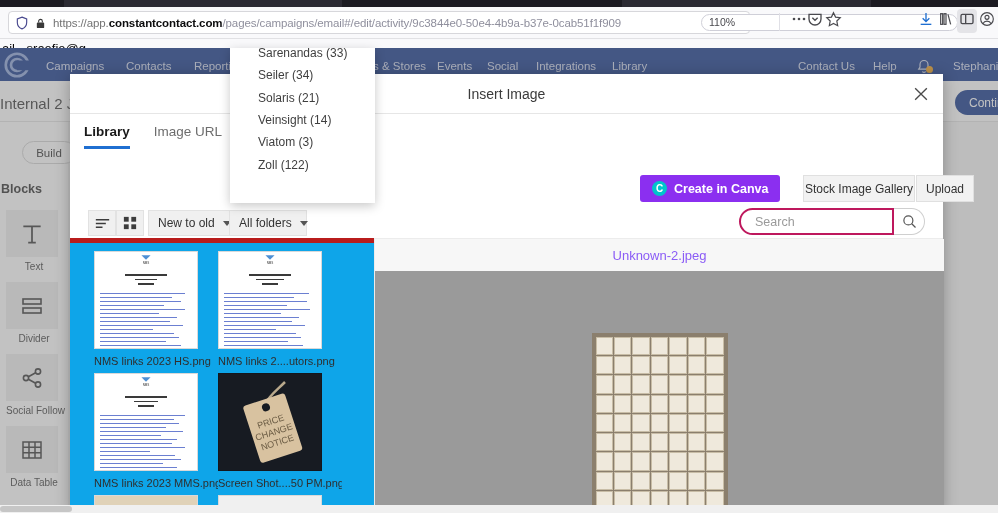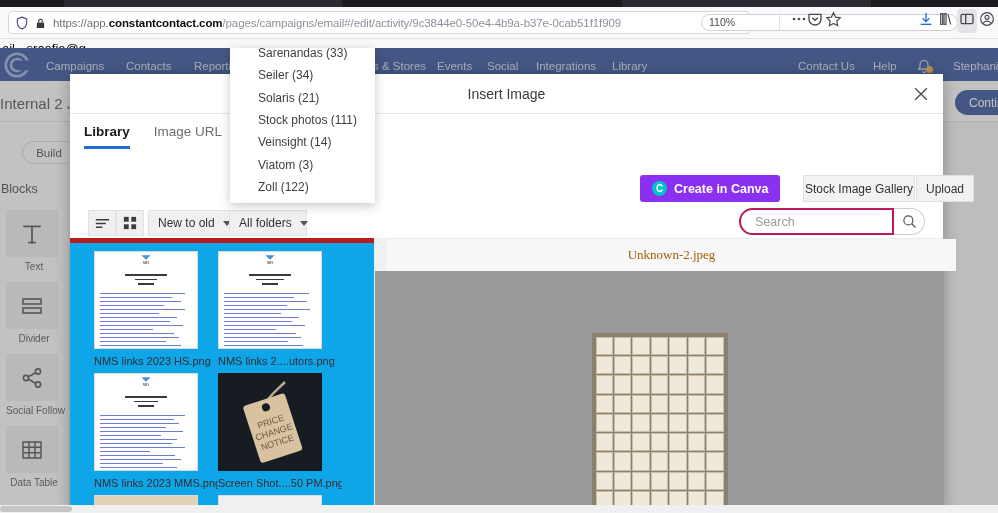--- a/index.html
+++ b/index.html
@@ -109,21 +109,21 @@
   }
   .build-btn {
     position: absolute; left: 22px; top: 141px;
     width: 54px; height: 23px; border: 1px solid #d4d4d4;
     border-radius: 12px; background: #fff;
     font-size: 11.5px; color: #333;
     display: flex; align-items: center; justify-content: center;
   }
   .blocks-title {
     position: absolute; left: 1px; top: 182px;
-    font-size: 12.5px; font-weight: normal; color: #333;
+    font-size: 12.5px; font-weight: bold; color: #333;
   }
   .block-item { position: absolute; left: 6px; width: 56px; }
   .block-tile {
     width: 52px; height: 47px; background: #efefef;
     display: flex; align-items: center; justify-content: center;
   }
   .block-label {
     text-align: center; font-size: 10px; color: #444;
     margin-top: 4px; white-space: nowrap;
   }
@@ -237,23 +237,23 @@
     position: absolute; left: 50%; transform: translateX(-50%); top: 2px;
     width: 11px; height: 7px;
   }
 
   
   .preview-panel {
     position: absolute; left: 304px; top: 164px; width: 569px; height: 275px;
     background: #f1f1f1; border-top: 1px solid #ececec; border-left: 1px solid #ececec;
   }
   .preview-name {
-    position: absolute; left: 12px; top: 0; width: 569px; height: 32px;
+    position: absolute; left: 0; top: 0; width: 569px; height: 32px;
     display: flex; align-items: center; justify-content: center;
-    font-size: 13px; color: #a16207; background: #f7f7f7; font-family: Liberation Serif, serif;
+    font-size: 13px; color: #8b5cf6; background: #f7f7f7;
   }
   .preview-stage {
     position: absolute; left: 0; top: 32px; width: 569px; height: 243px;
     background: #9a9a9a; display: flex; align-items: flex-start; justify-content: center;
   }
   .preview-photo {
     margin-top: 62px; width: 136px; height: 180px;
     background: #8b7f6d; position: relative; overflow: hidden;
   }
   .grid-papers { position: absolute; inset: 0; display: grid;
@@ -679,21 +679,20 @@
           </div>
         </div>
       </div>
     </div>
   </div>
 
   <div class="folder-menu">
     <div class="folder-item" style="margin-top:-6px">Sarenandas (33)</div>
     <div class="folder-item">Seiler (34)</div>
     <div class="folder-item">Solaris (21)</div>
-    <div class="folder-item">Stock photos (111)</div>
     <div class="folder-item">Veinsight (14)</div>
     <div class="folder-item">Viatom (3)</div>
     <div class="folder-item">Zoll (122)</div>
   </div>
 
   <div class="hscroll">
     <div class="hscroll-thumb"></div>
   </div>
 
 </div>

